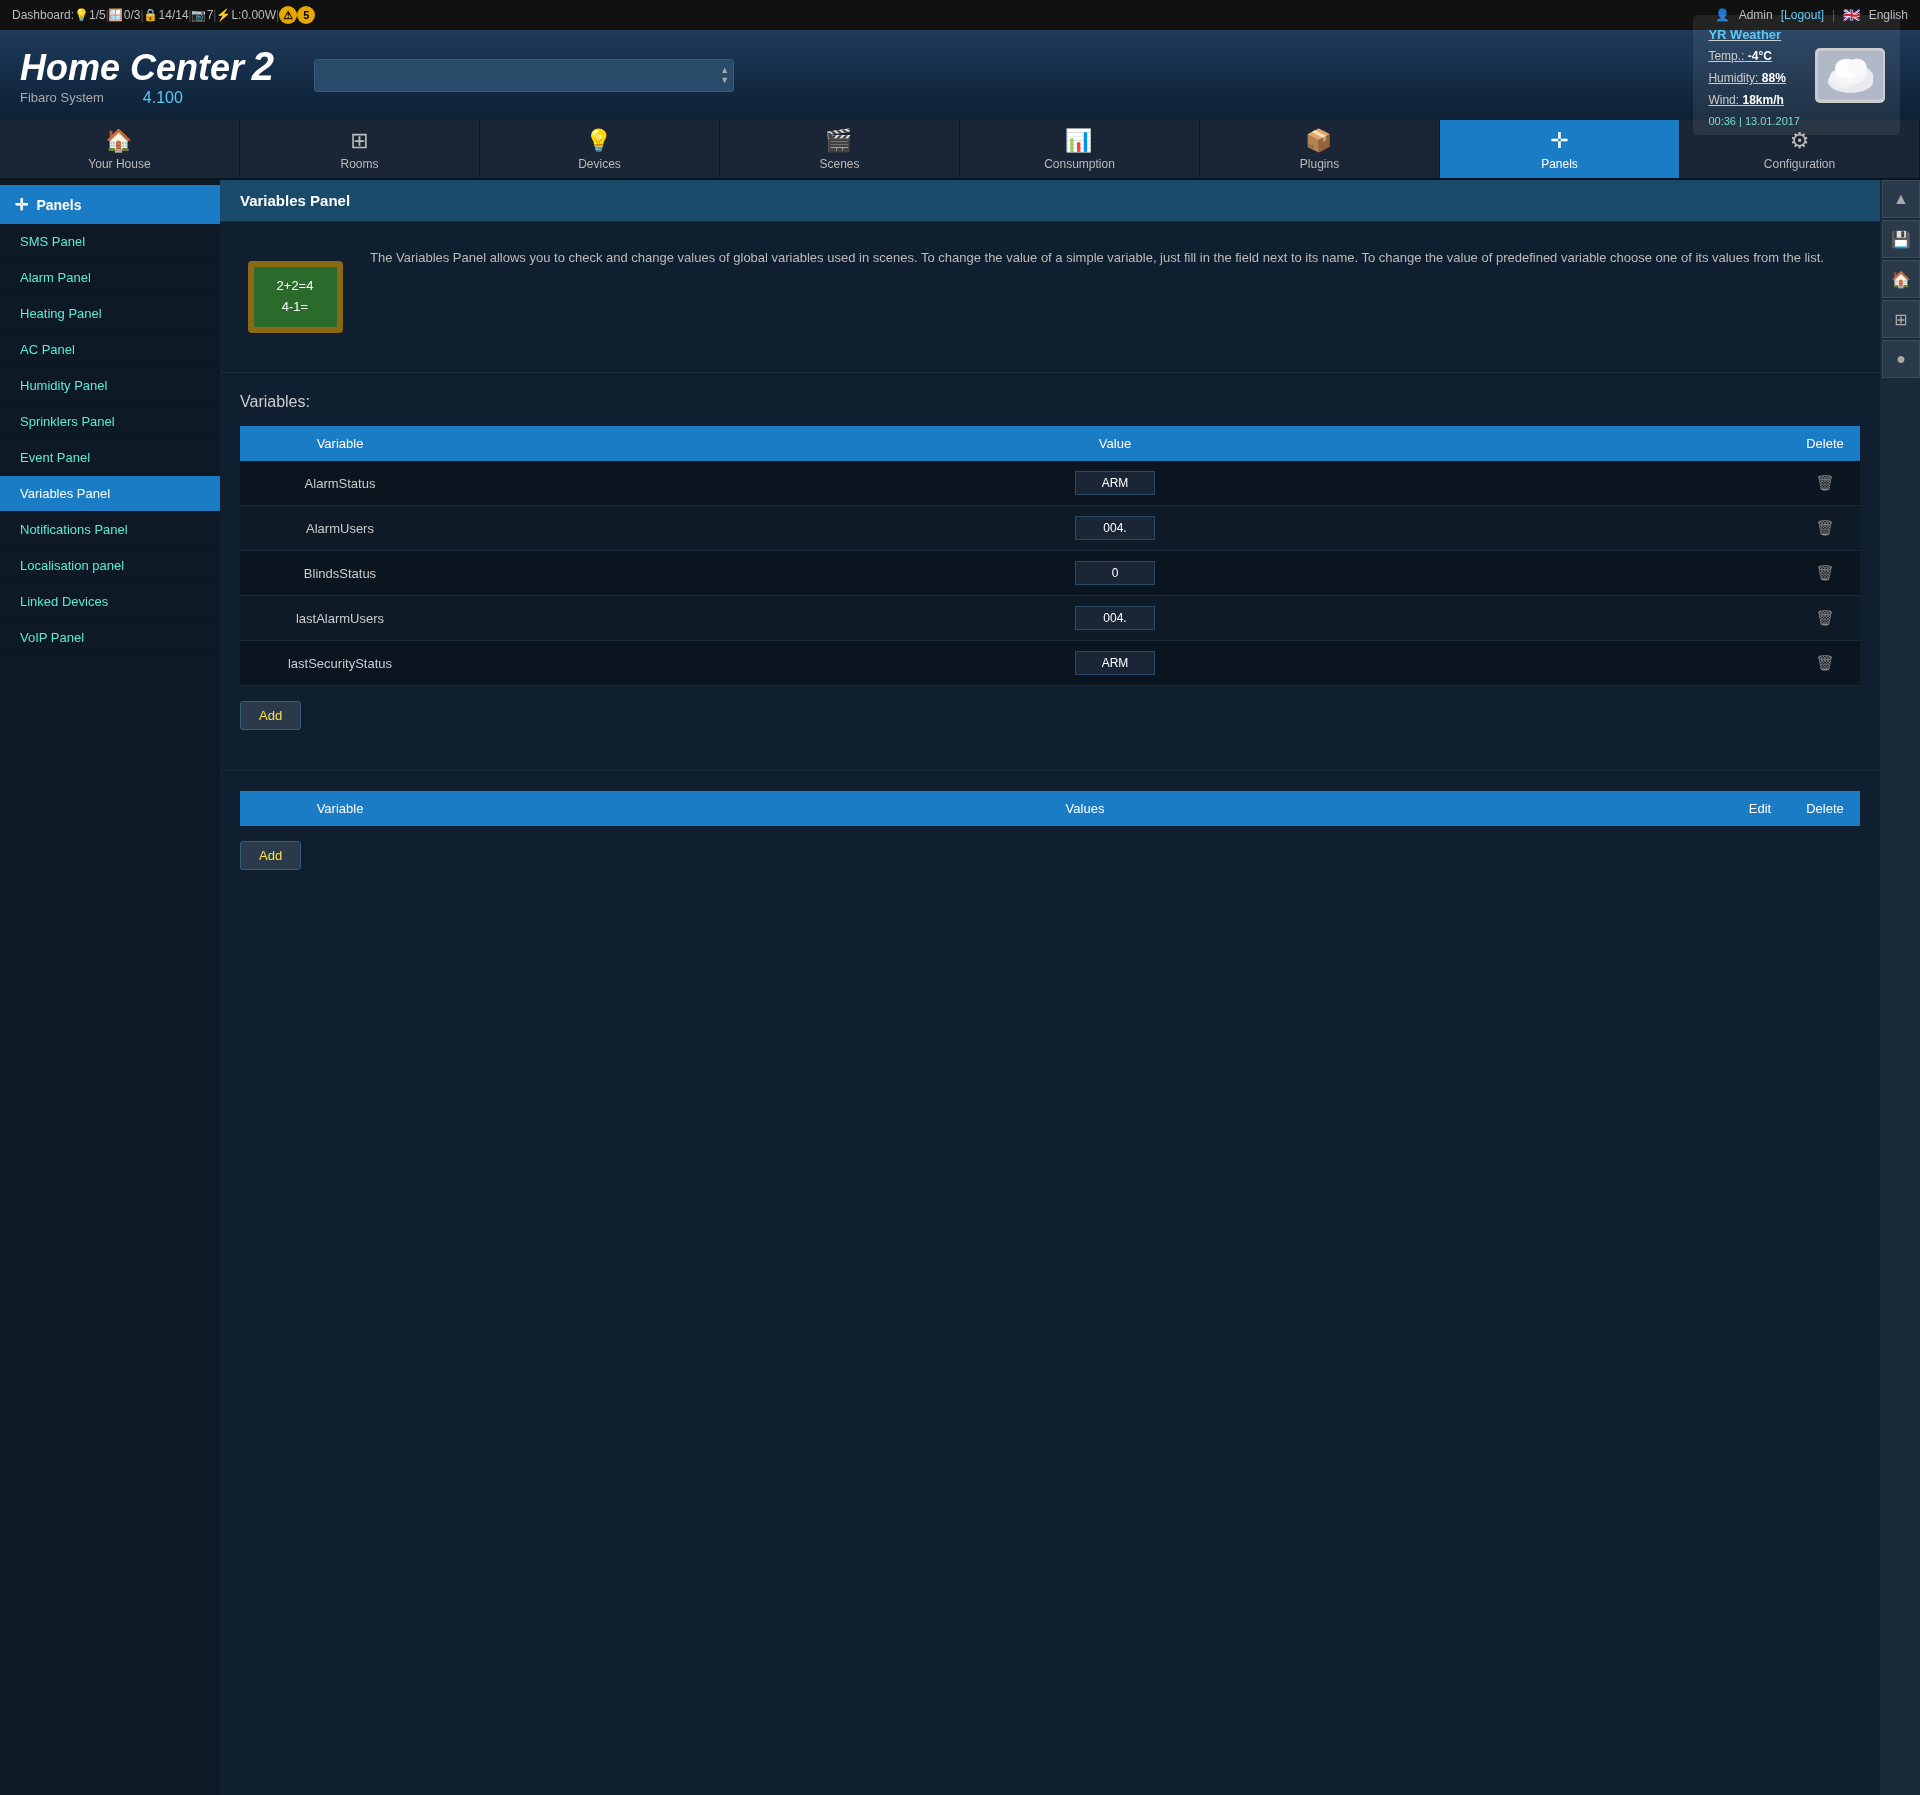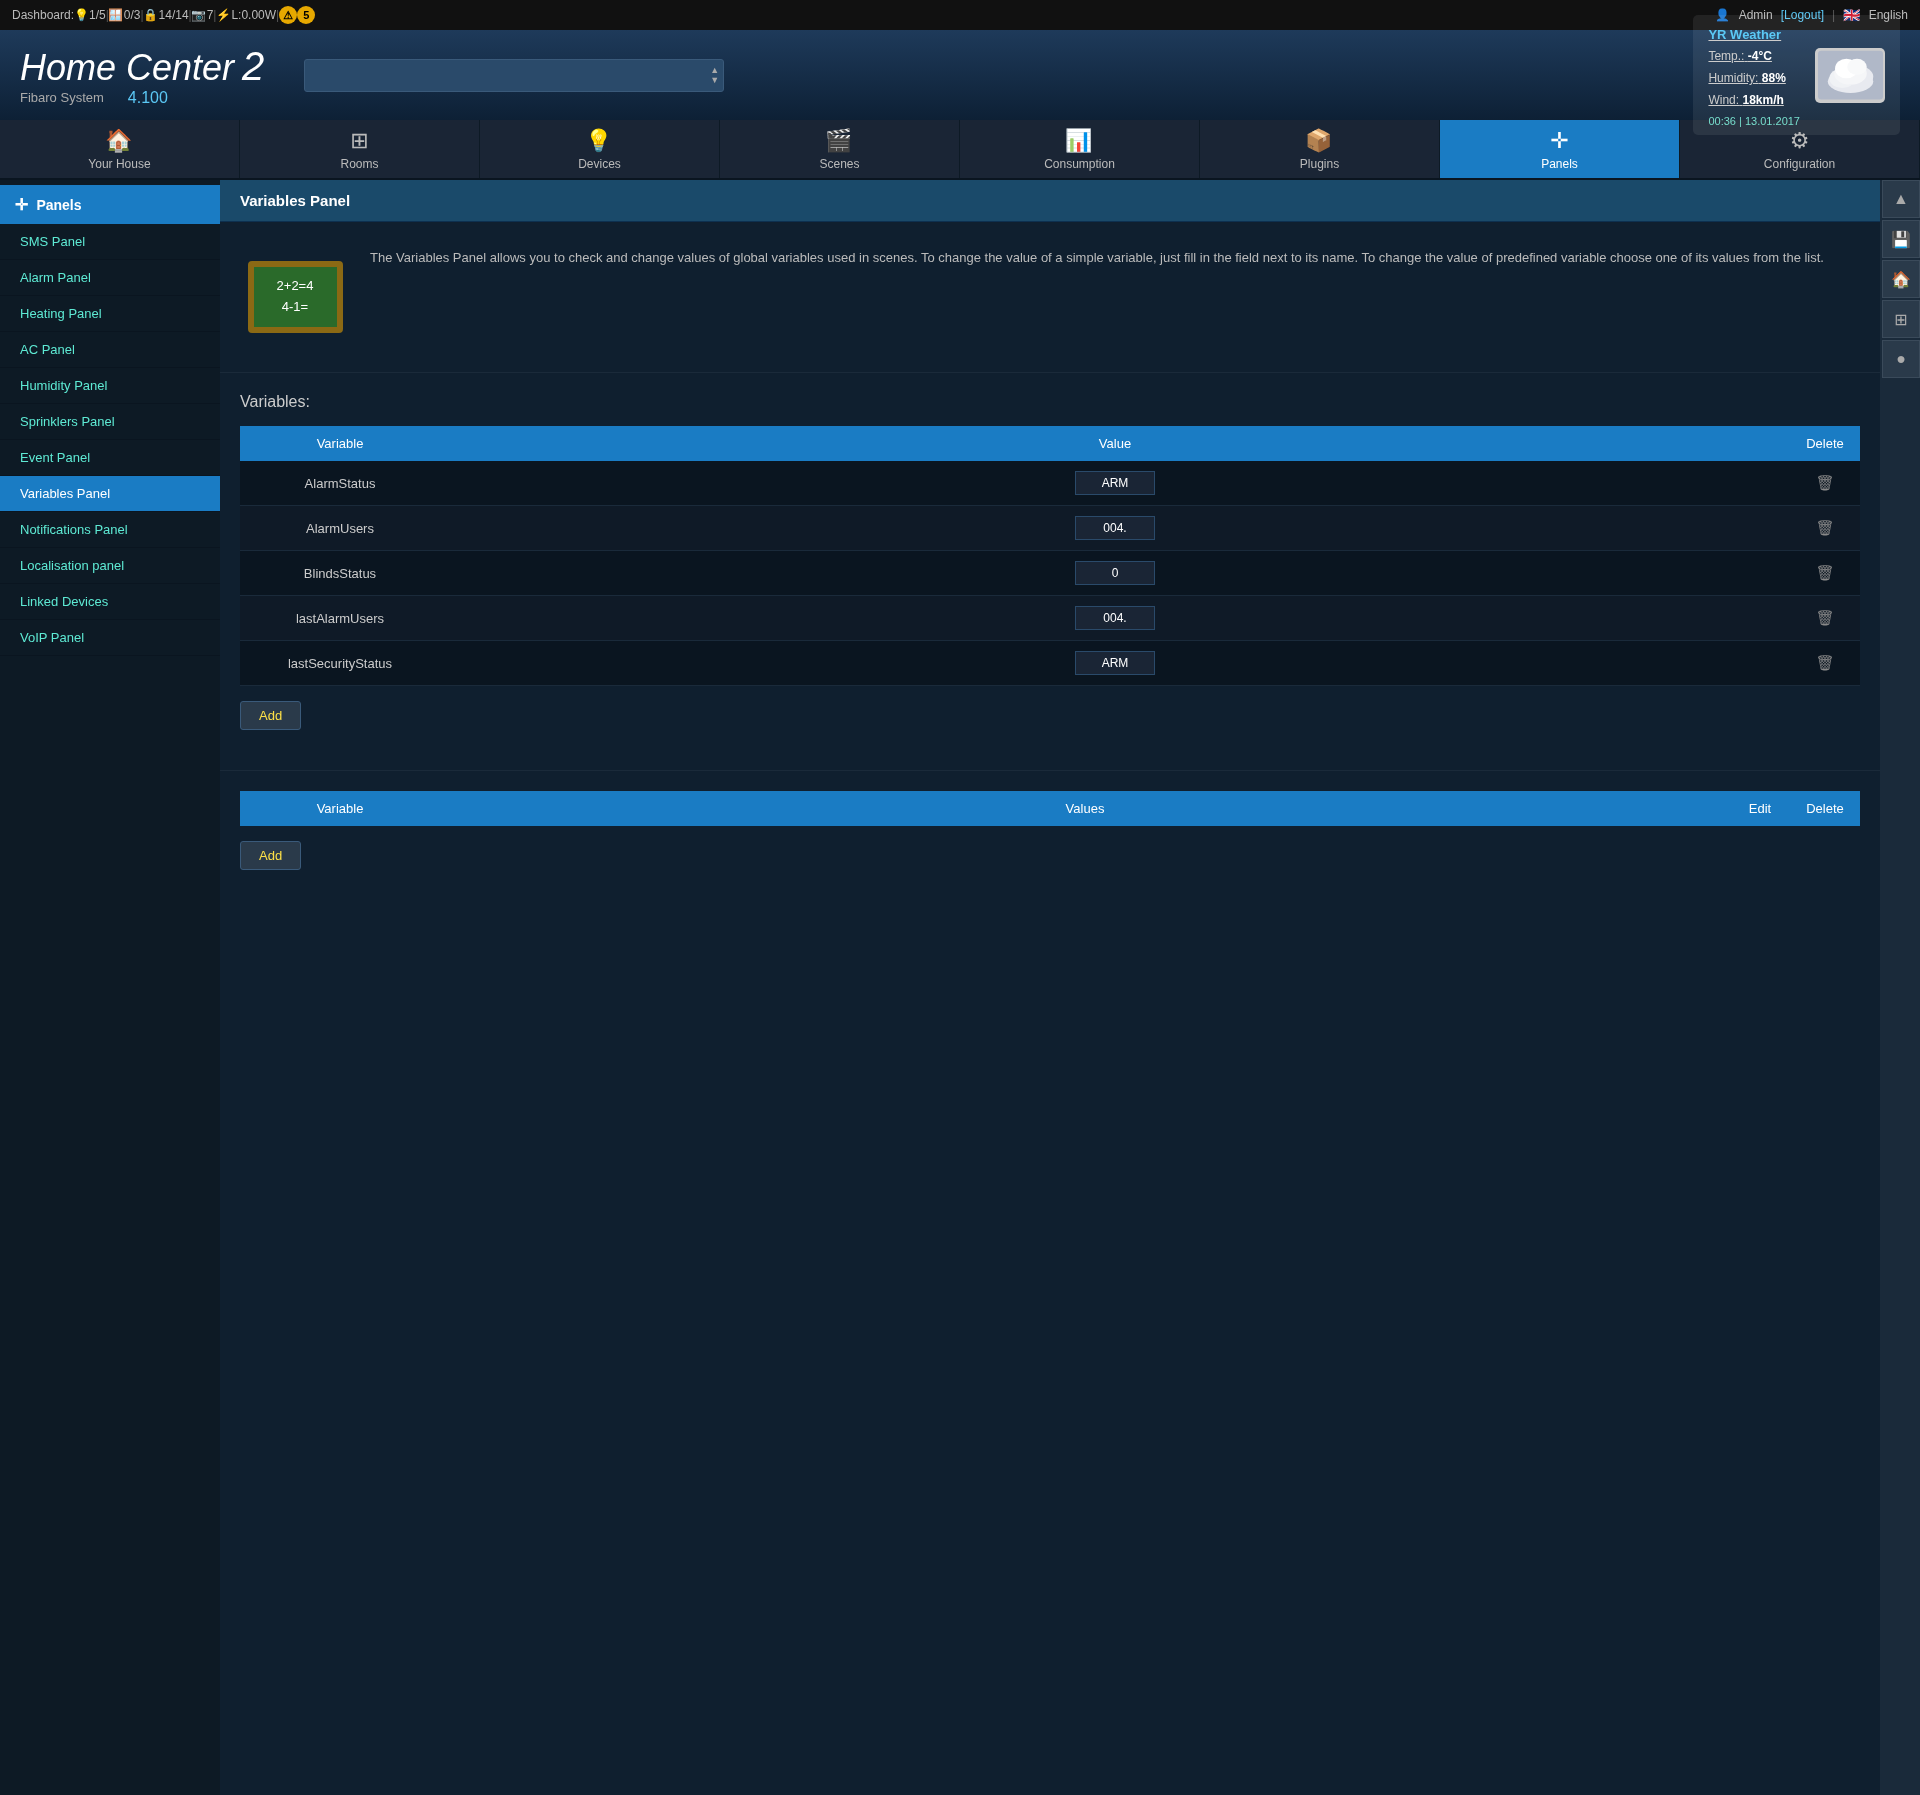--- a/index.html
+++ b/index.html
@@ -38,21 +38,21 @@
     
     .header {
       background: linear-gradient(to bottom, #1e3a5a, #0d2035);
       display: flex;
       align-items: center;
       padding: 10px 20px;
       gap: 20px;
       height: 90px;
     }
     .logo { flex: 0 0 auto; }
-    .logo-title { font-size: 28px; color: #fff; font-weight: normal; }
+    .logo-title { font-size: 28px; color: #fff; font-weight: bold; }
     .logo-title span { font-size: 36px; font-style: italic; color: #fff; }
     .logo-subtitle { font-size: 13px; color: #aaa; }
     .logo-version { color: #5bc8f5; font-size: 16px; margin-left: 24px; }
     .search-box {
       flex: 1;
       position: relative;
       max-width: 420px;
       margin-left: 20px;
     }
     .search-box input {
@@ -337,21 +337,21 @@
     <span style="cursor:pointer;">English</span>
   </div>
 </div>
 
 <div class="header">
   <div class="logo">
     <div class="logo-title">
       <span>Home Center</span>
       <span style="font-style:italic; font-size:40px;">2</span>
     </div>
-    <div style="display:flex; align-items:center;text-align:right;">
+    <div style="display:flex; gap:15px; align-items:center;text-align:right;">
       <span class="logo-subtitle">Fibaro System</span>
       <span class="logo-version">4.100</span>
     </div>
   </div>
   <div class="search-box">
     <input type="text" style="">
     <div class="search-arrows">
       <span class="search-arrow">▲</span>
       <span class="search-arrow">▼</span>
     </div>

